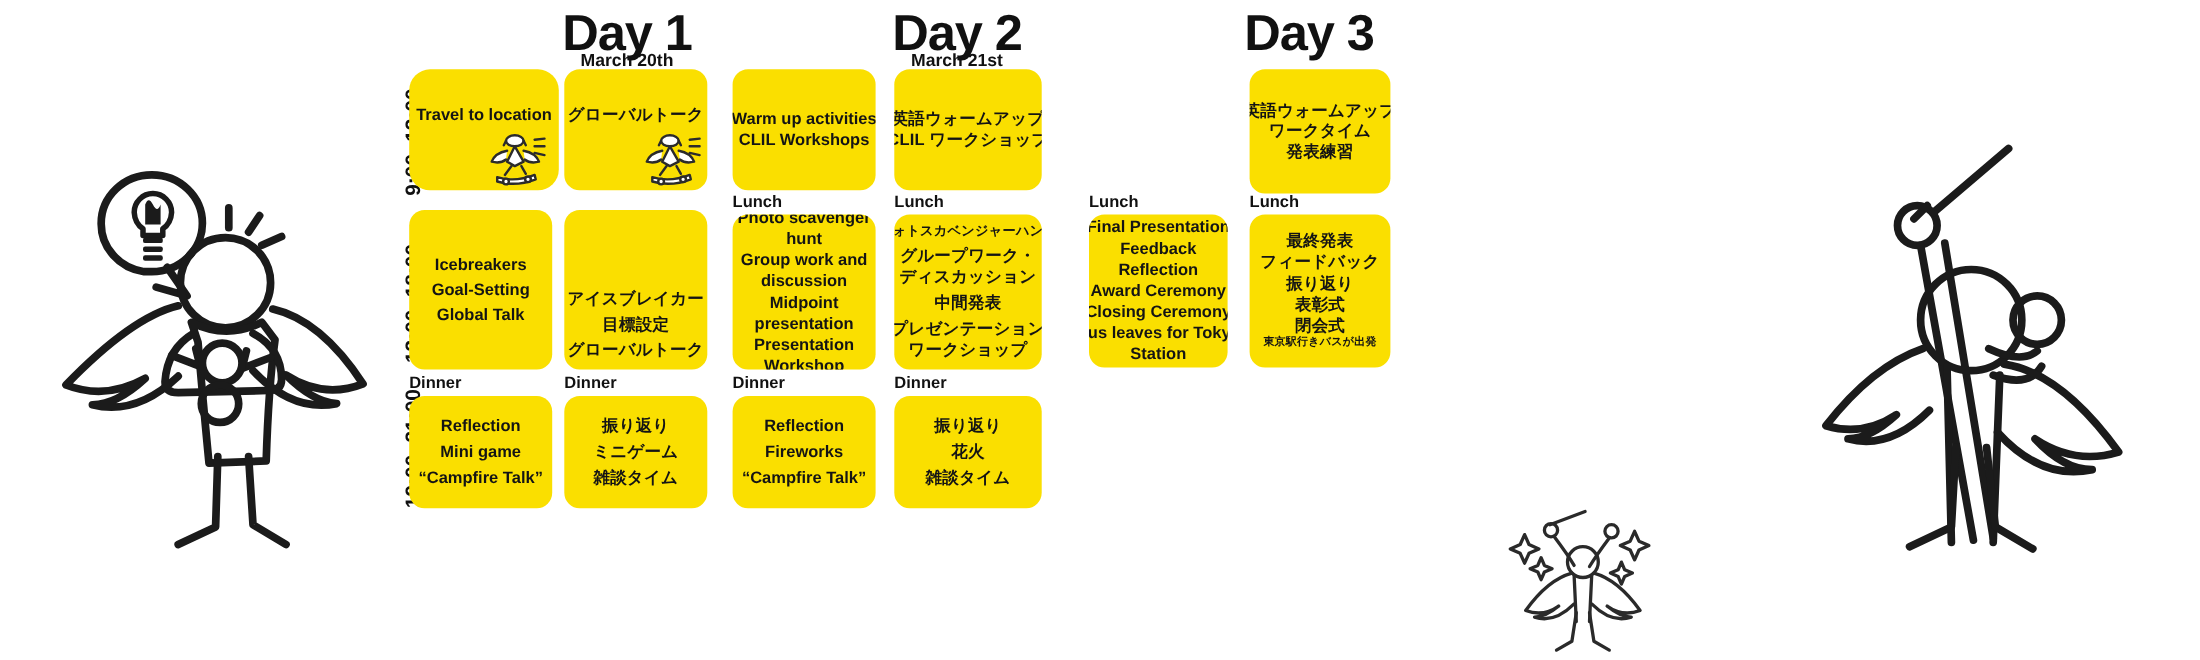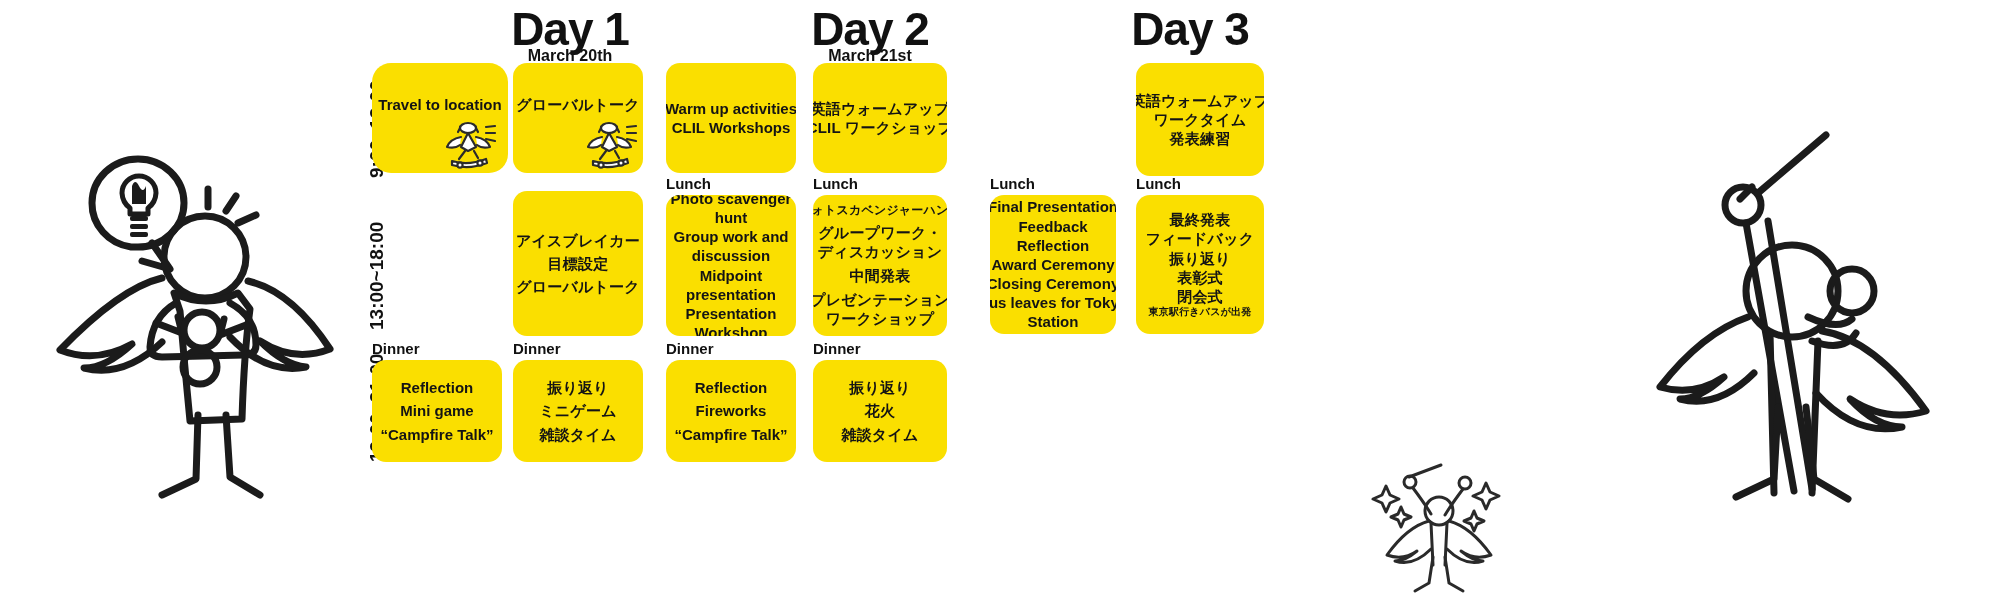--- a/index.html
+++ b/index.html
@@ -181,21 +181,26 @@
         <path class="sk" d="M15 18 q-11 2 -14 10 q8 2 13 -2"></path>
         <path class="sk" d="M30 18 q11 2 14 10 q-8 2 -13 -2"></path>
         <path class="sk-l" d="M19 32 l-6 8 M28 32 l4 7"></path>
         <path class="sk" d="M6 42 q16 5 34 -2 l1 4 q-18 7 -35 2 z"></path>
         <circle class="sk" cx="14" cy="46" r="2.6"></circle>
         <circle class="sk" cx="34" cy="44" r="2.6"></circle>
       </svg>
     </div>
   </div>
 
-  <div class="abs card jp loose" style="left:513px;top:191px;width:130px;height:145px;">
+  <div class="abs card loose" style="left:372px;top:191px;width:130px;height:145px;">
+    <div class="line">Icebreakers</div>
+    <div class="line">Goal-Setting</div>
+    <div class="line">Global Talk</div>
+  </div>
+  <div class="abs card jp loose" style="left:513px;top:191px;width:130px;height:145px;justify-content:flex-end;">
     <div class="line">アイスブレイカー</div>
     <div class="line">目標設定</div>
     <div class="line">グローバルトーク</div>
   </div>
 
   <div class="abs meal" style="left:372px;top:341px;width:130px;">Dinner</div>
   <div class="abs meal" style="left:513px;top:341px;width:130px;">Dinner</div>
 
   <div class="abs card loose" style="left:372px;top:360px;width:130px;height:102px;">
     <div class="line">Reflection</div>

